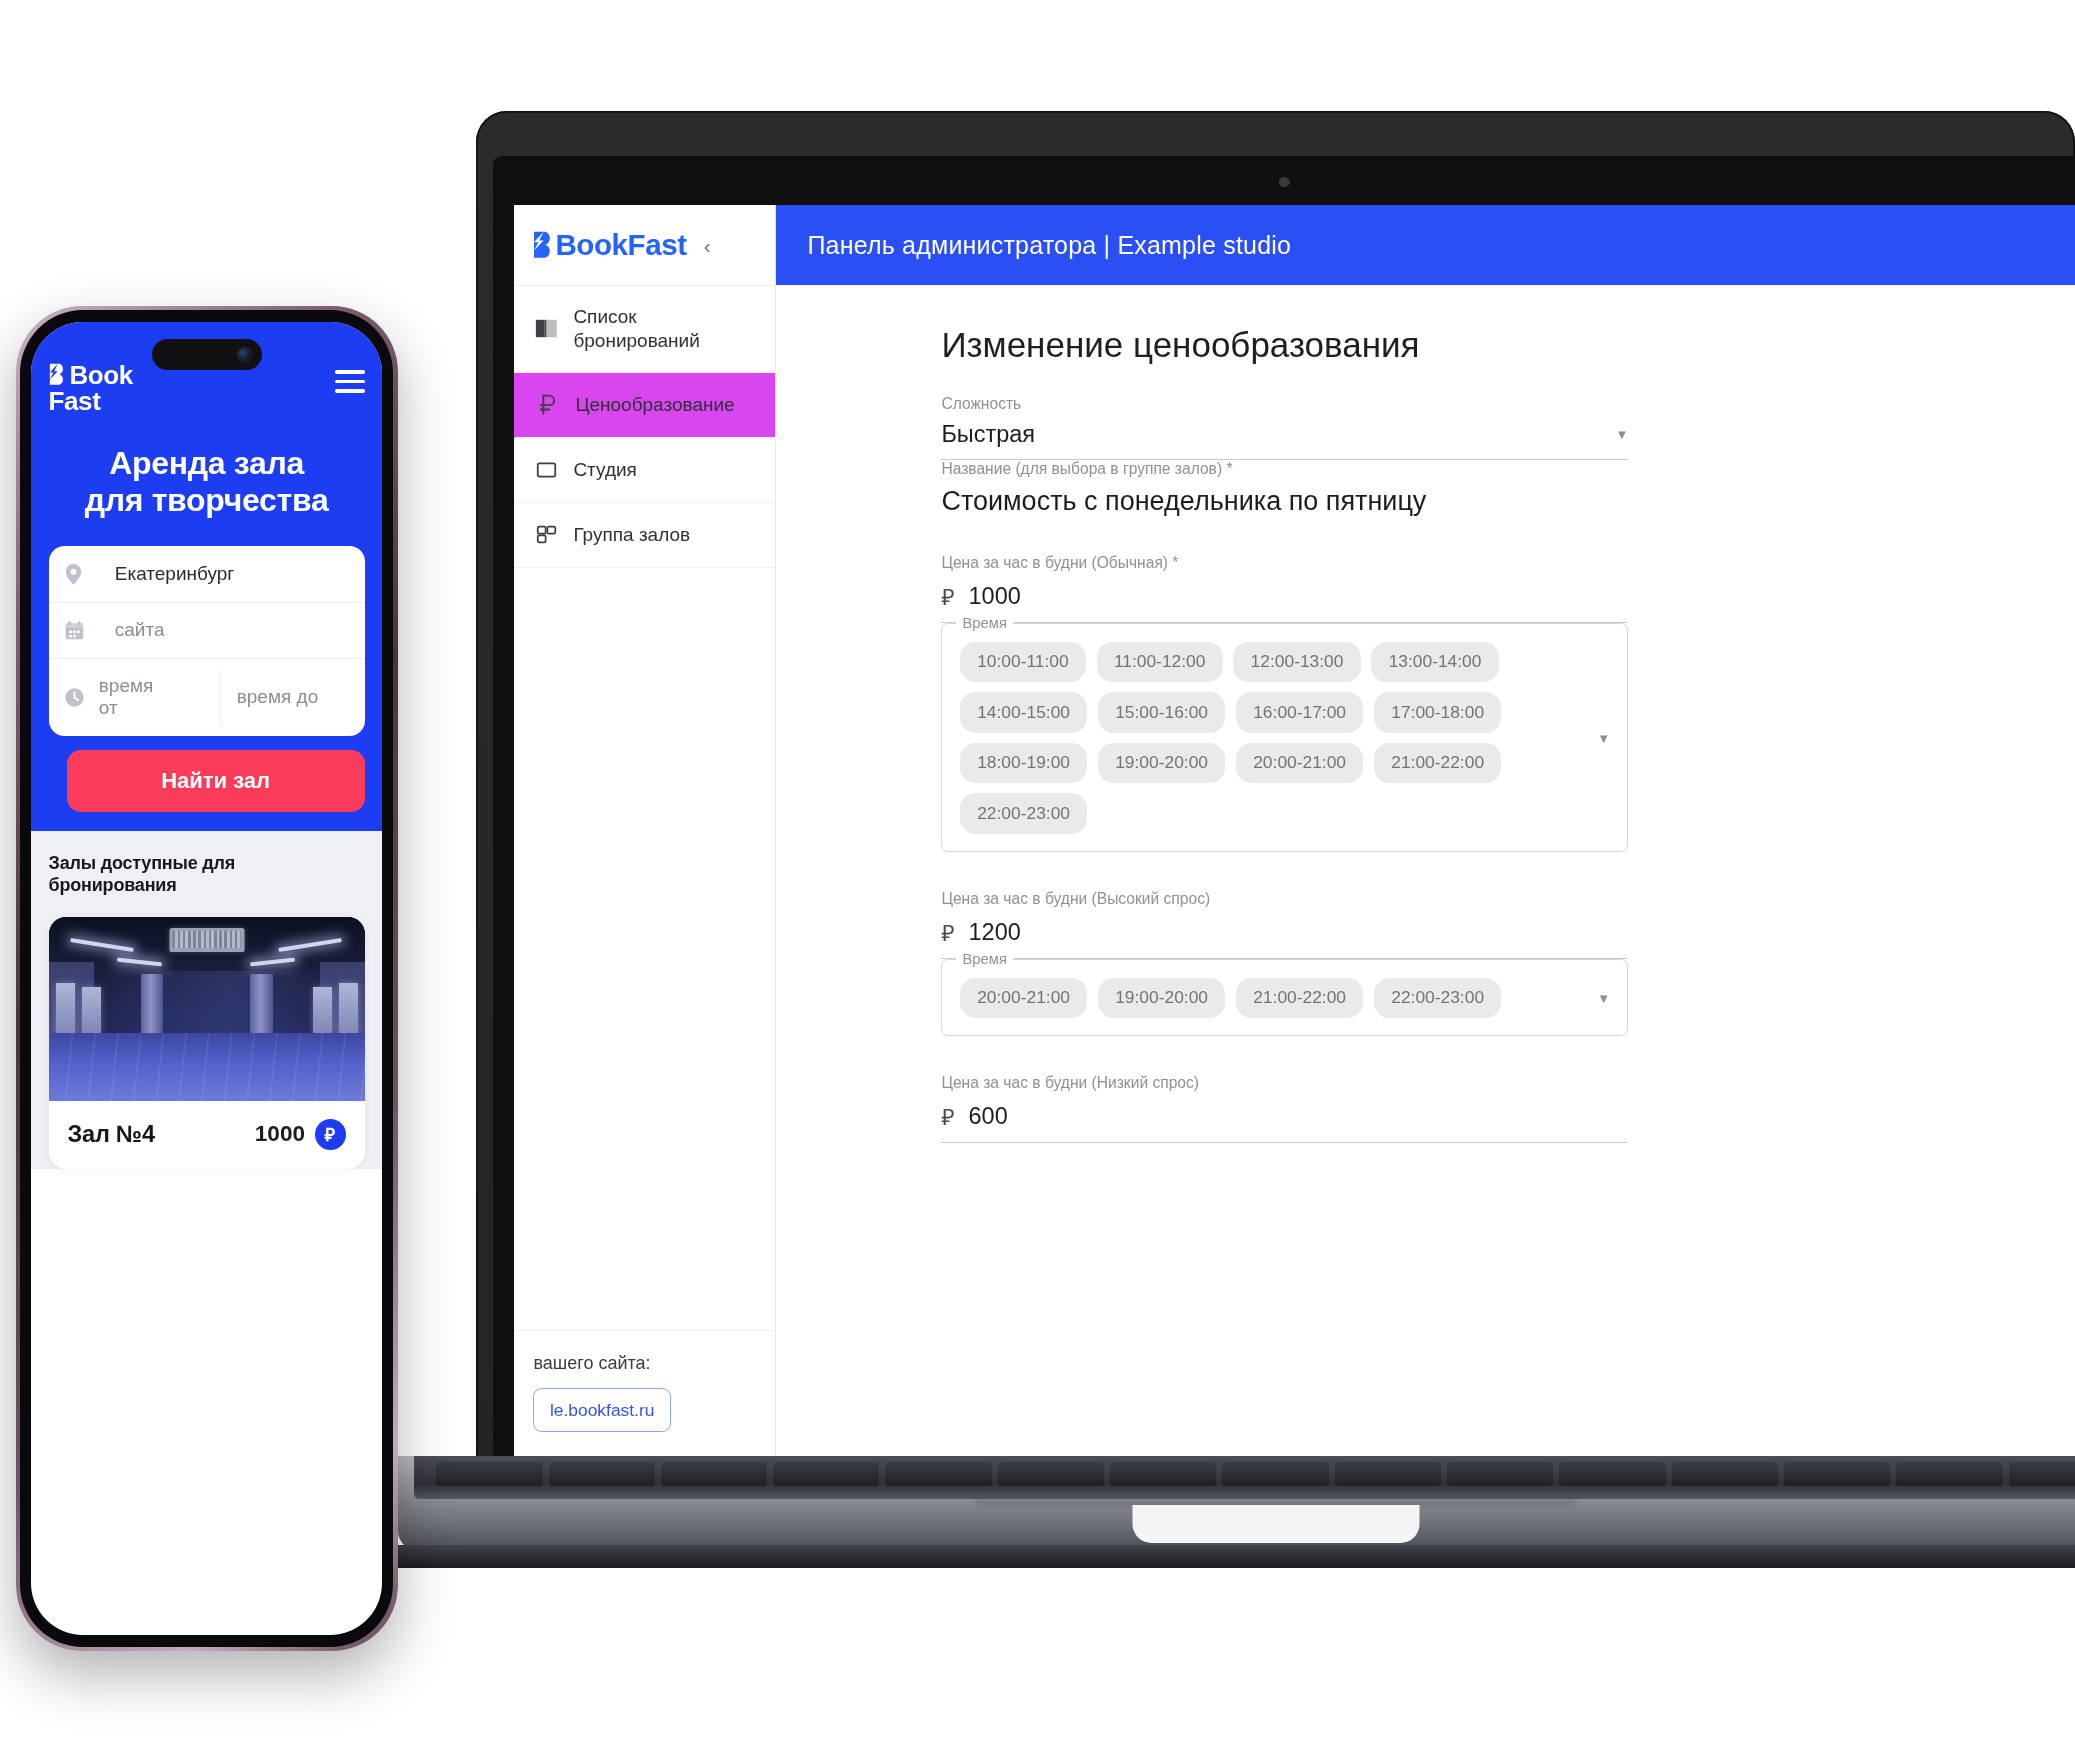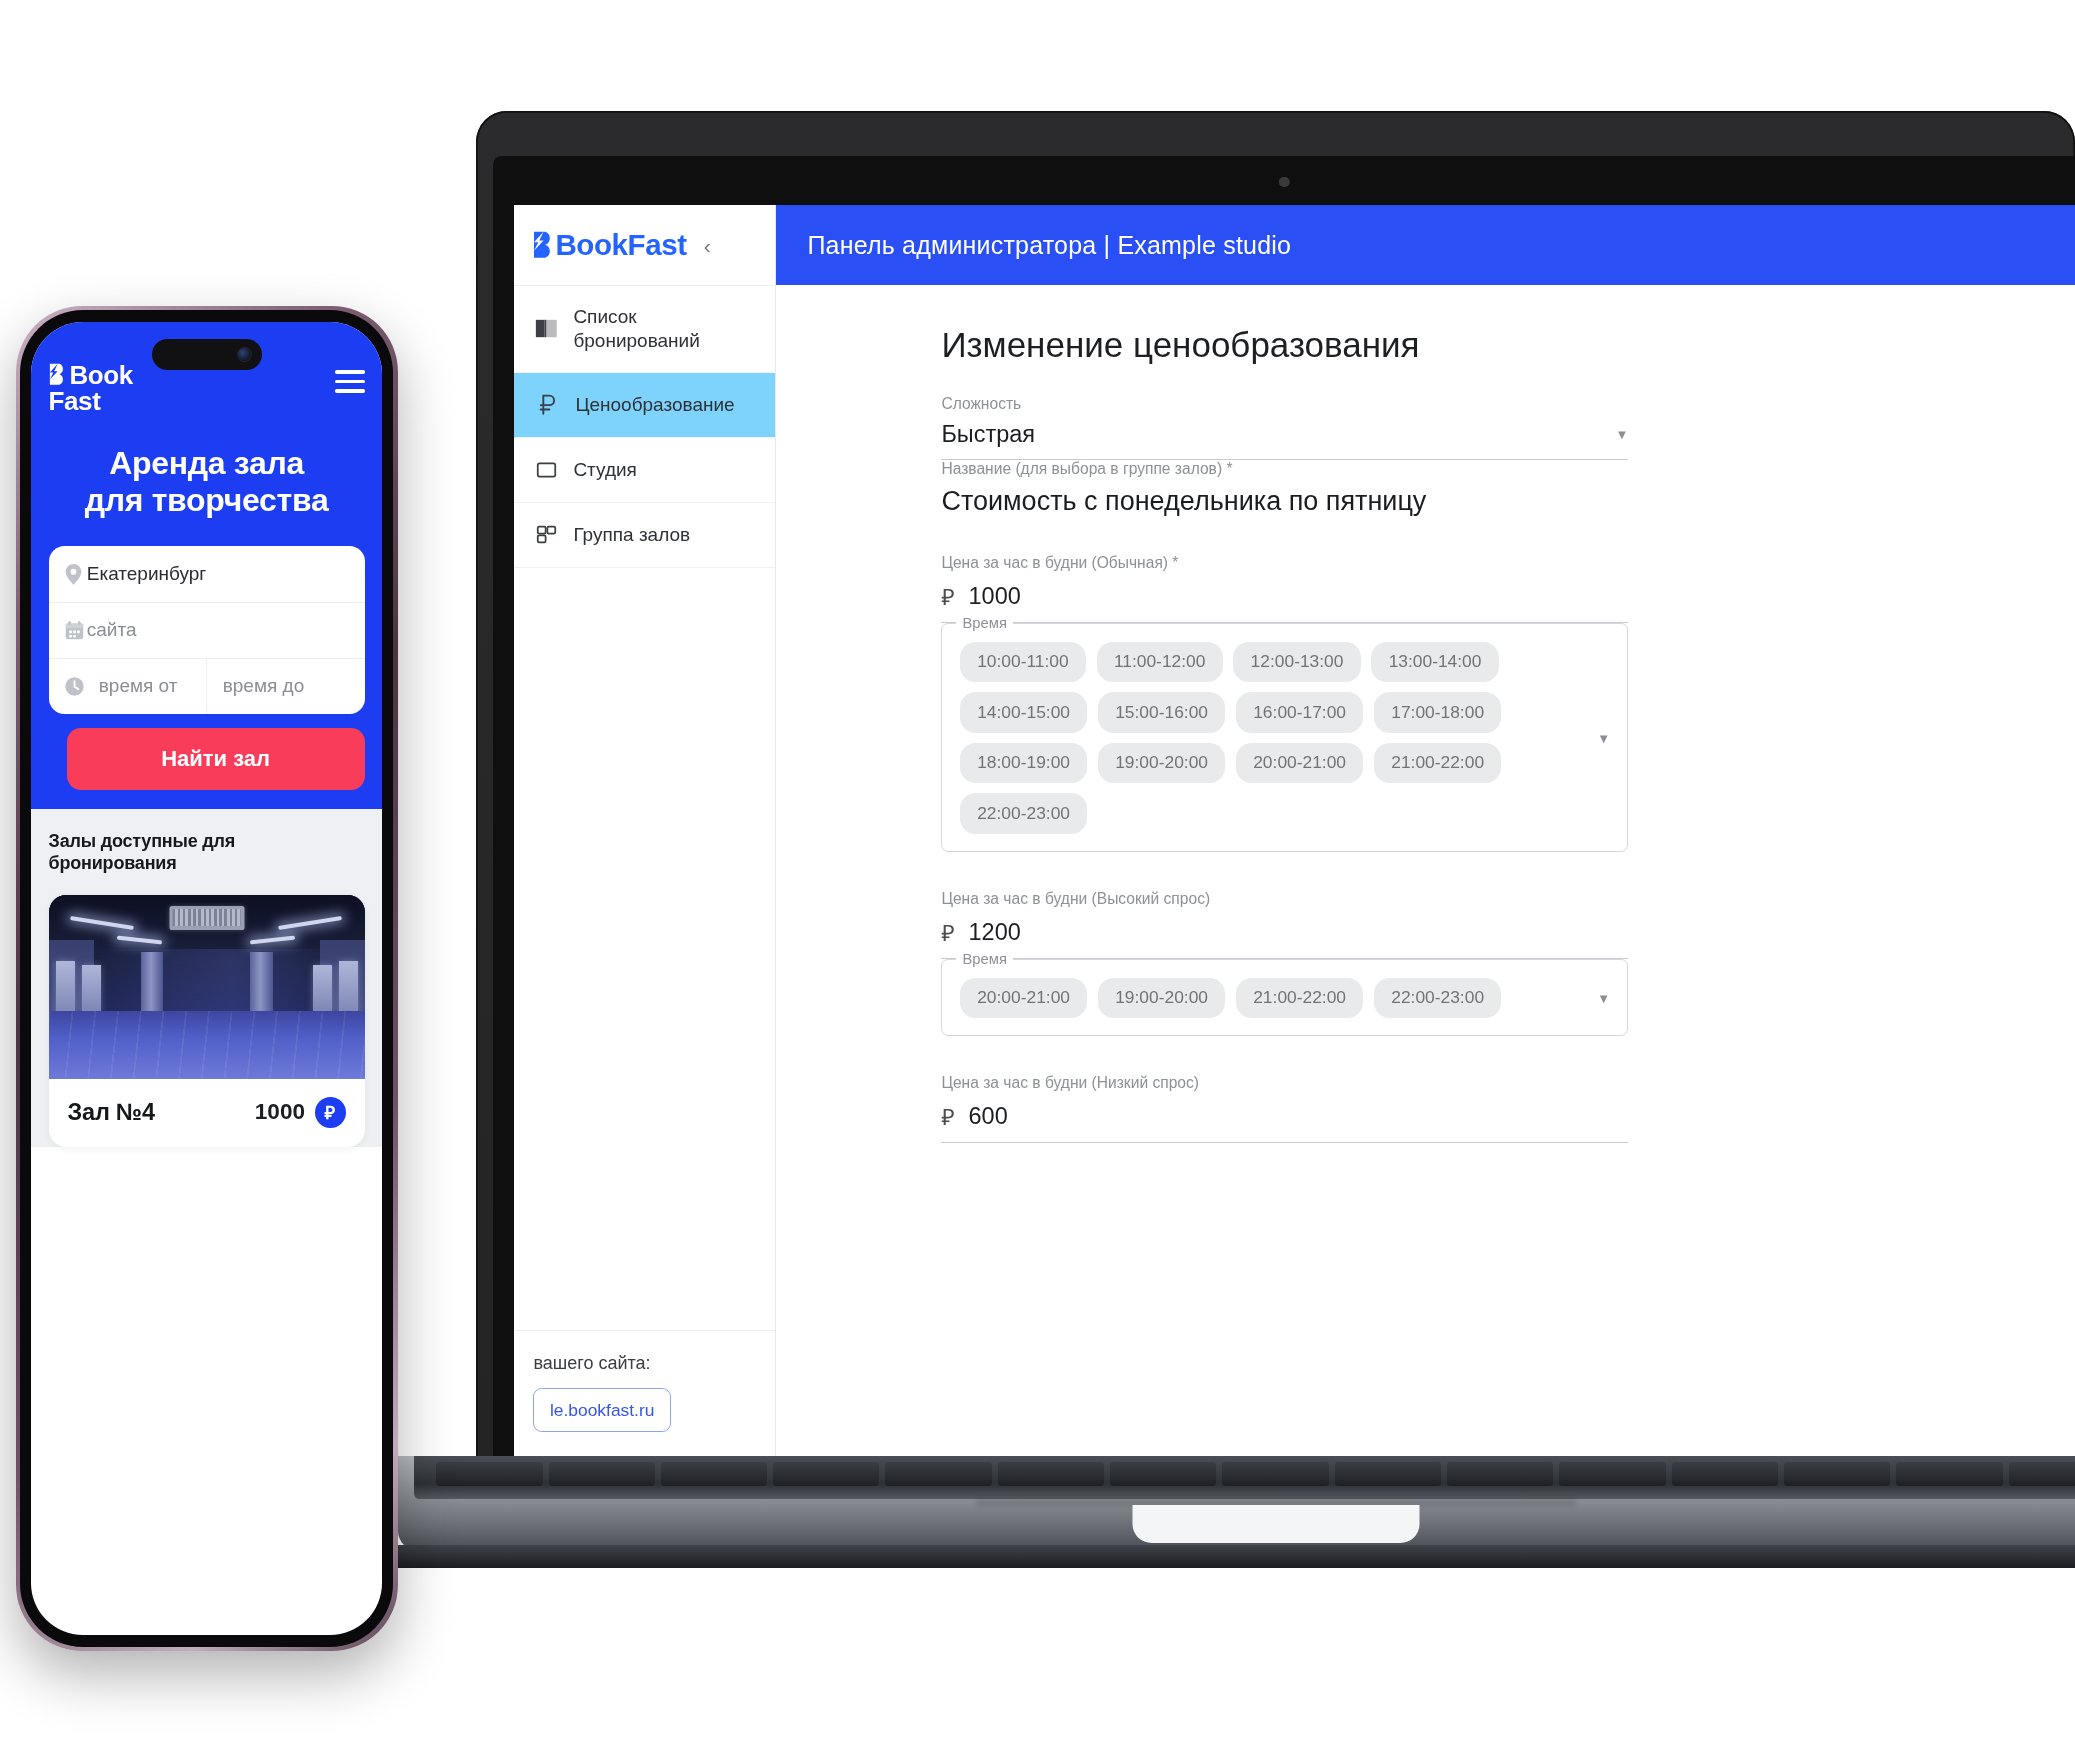--- a/index.html
+++ b/index.html
@@ -103,21 +103,21 @@
     align-items: center;
     gap: 14px;
     padding: 19px 19px;
     font-size: 19px;
     color: #2f3136;
     border-bottom: 0.9px solid #f0f1f3;
     cursor: pointer;
     line-height: 1.25;
   }
   .nav-item.active {
-    background: #7dd3fc;
+    background: #d946ef;
     border-left: 2.6px solid transparent;
   }
   .nav-ico {
     flex: 0 0 26px;
     width: 26px; height: 26px;
     display: flex; align-items: center; justify-content: center;
     color: #3c3f45;
   }
   .nav-label { flex: 1; }
 
@@ -384,21 +384,21 @@
     letter-spacing: -0.3px;
   }
   .ph-form {
     background: #fff;
     border-radius: 15.6px;
     overflow: hidden;
   }
   .ph-row {
     display: flex;
     align-items: center;
-    gap: 0;
+    gap: 28px;
     padding: 16.5px 15.6px;
     border-bottom: 0.9px solid #eceef0;
     font-size: 19px;
     color: #2a2c31;
   }
   .ph-row:last-child { border-bottom: none; }
   .ph-row.ph-split { padding: 0; border-bottom: none; display: flex; }
   .ph-half {
     flex: 1;
     display: flex;

